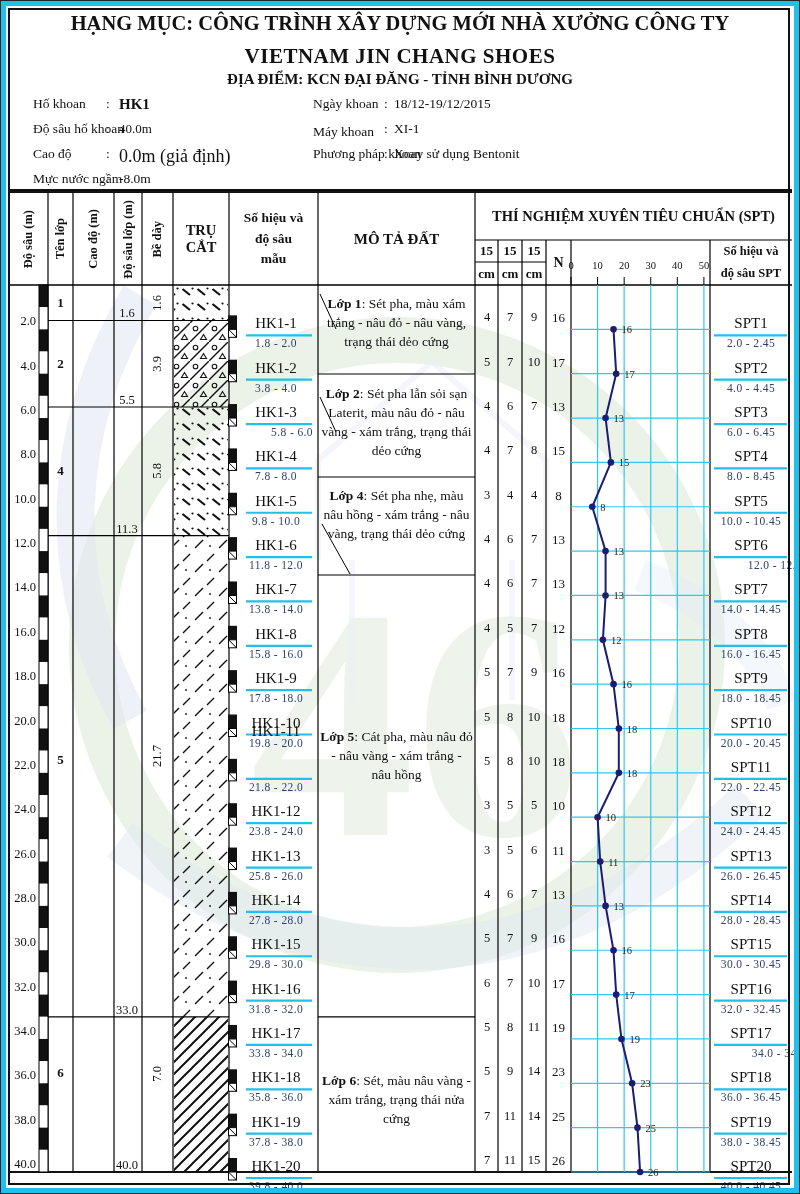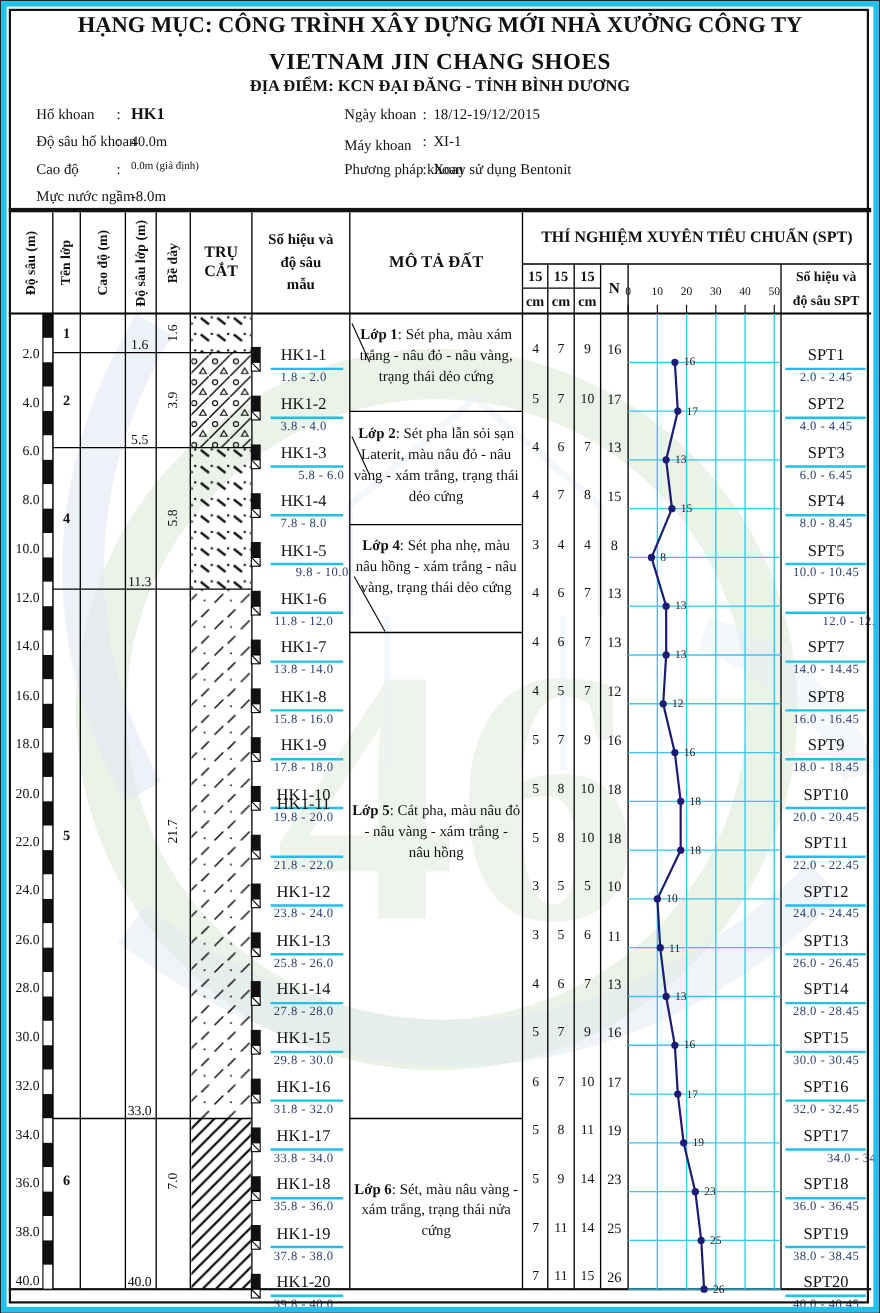--- a/index.html
+++ b/index.html
@@ -342,21 +342,21 @@
 
   <div id="dyn" style="width:800px;height:1194px;">
       <div class="lbl" style="left: 33px; top: 96px;">Hố khoan</div>
       <div class="lbl" style="left: 106px; top: 96px;">:</div>
       <div class="lbl" style="left: 119px; top: 96px; font-weight: bold; font-size: 15px;">HK1</div>
       <div class="lbl" style="left: 33px; top: 121px;">Độ sâu hố khoan</div>
       <div class="lbl" style="left: 106px; top: 121px;">:</div>
       <div class="lbl" style="left: 119px; top: 121px; font-weight: normal; font-size: 13px;">40.0m</div>
       <div class="lbl" style="left: 33px; top: 146px;">Cao độ</div>
       <div class="lbl" style="left: 106px; top: 146px;">:</div>
-      <div class="lbl" style="left: 119px; top: 146px; font-weight: normal; font-size: 10px;">0.0m (giả định)</div>
+      <div class="lbl" style="left: 119px; top: 146px; font-weight: normal; font-size: 18px;">0.0m (giả định)</div>
       <div class="lbl" style="left: 33px; top: 171px;">Mực nước ngầm</div>
       <div class="lbl" style="left: 106px; top: 171px;">:</div>
       <div class="lbl" style="left: 119px; top: 171px; font-weight: normal; font-size: 13.5px;">-8.0m</div>
       <div class="lbl" style="left: 313px; top: 96px;">Ngày khoan</div>
       <div class="lbl" style="left: 384px; top: 96px;">:</div>
       <div class="lbl" style="left: 394px; top: 96px; font-weight: normal; font-size: 13.5px;">18/12-19/12/2015</div>
       <div class="lbl" style="left: 313px; top: 124px;">Máy khoan</div>
       <div class="lbl" style="left: 384px; top: 121px;">:</div>
       <div class="lbl" style="left: 394px; top: 121px; font-weight: normal; font-size: 13.5px;">XI-1</div>
       <div class="lbl" style="left: 313px; top: 146px;">Phương pháp khoan</div>
@@ -426,21 +426,21 @@
       <div class="desc" style="top: 1071px;"><b>Lớp 6</b>: Sét, màu nâu vàng - xám trắng, trạng thái nửa cứng</div>
       <div class="sid" style="left: 236px; top: 315.35px; width: 80px;">HK1-1</div>
       <div class="ival" style="left: 231px; top: 337.35px; width: 90px;">1.8  -  2.0</div>
       <div class="sid" style="left: 236px; top: 359.7px; width: 80px;">HK1-2</div>
       <div class="ival" style="left: 231px; top: 381.7px; width: 90px;">3.8  -  4.0</div>
       <div class="sid" style="left: 236px; top: 404.05px; width: 80px;">HK1-3</div>
       <div class="ival" style="left: 215px; top: 426.05px; width: 90px; margin-left: 32px;">5.8  -  6.0</div>
       <div class="sid" style="left: 236px; top: 448.4px; width: 80px;">HK1-4</div>
       <div class="ival" style="left: 231px; top: 470.4px; width: 90px;">7.8  -  8.0</div>
       <div class="sid" style="left: 236px; top: 492.75px; width: 80px;">HK1-5</div>
-      <div class="ival" style="left: 231px; top: 514.75px; width: 90px; padding-left: 17px;">9.8  -  10.0</div>
+      <div class="ival" style="left: 231px; top: 514.75px; width: 90px;">9.8  -  10.0</div>
       <div class="sid" style="left: 236px; top: 537.1px; width: 80px;">HK1-6</div>
       <div class="ival" style="left: 231px; top: 559.1px; width: 90px;">11.8  -  12.0</div>
       <div class="sid" style="left: 236px; top: 581.45px; width: 80px;">HK1-7</div>
       <div class="ival" style="left: 231px; top: 603.45px; width: 90px;">13.8  -  14.0</div>
       <div class="sid" style="left: 236px; top: 625.8px; width: 80px;">HK1-8</div>
       <div class="ival" style="left: 231px; top: 647.8px; width: 90px;">15.8  -  16.0</div>
       <div class="sid" style="left: 236px; top: 670.15px; width: 80px;">HK1-9</div>
       <div class="ival" style="left: 231px; top: 692.15px; width: 90px;">17.8  -  18.0</div>
       <div class="sid" style="left: 236px; top: 714.5px; width: 80px;">HK1-10</div>
       <div class="ival" style="left: 231px; top: 736.5px; width: 90px;">19.8  -  20.0</div>

